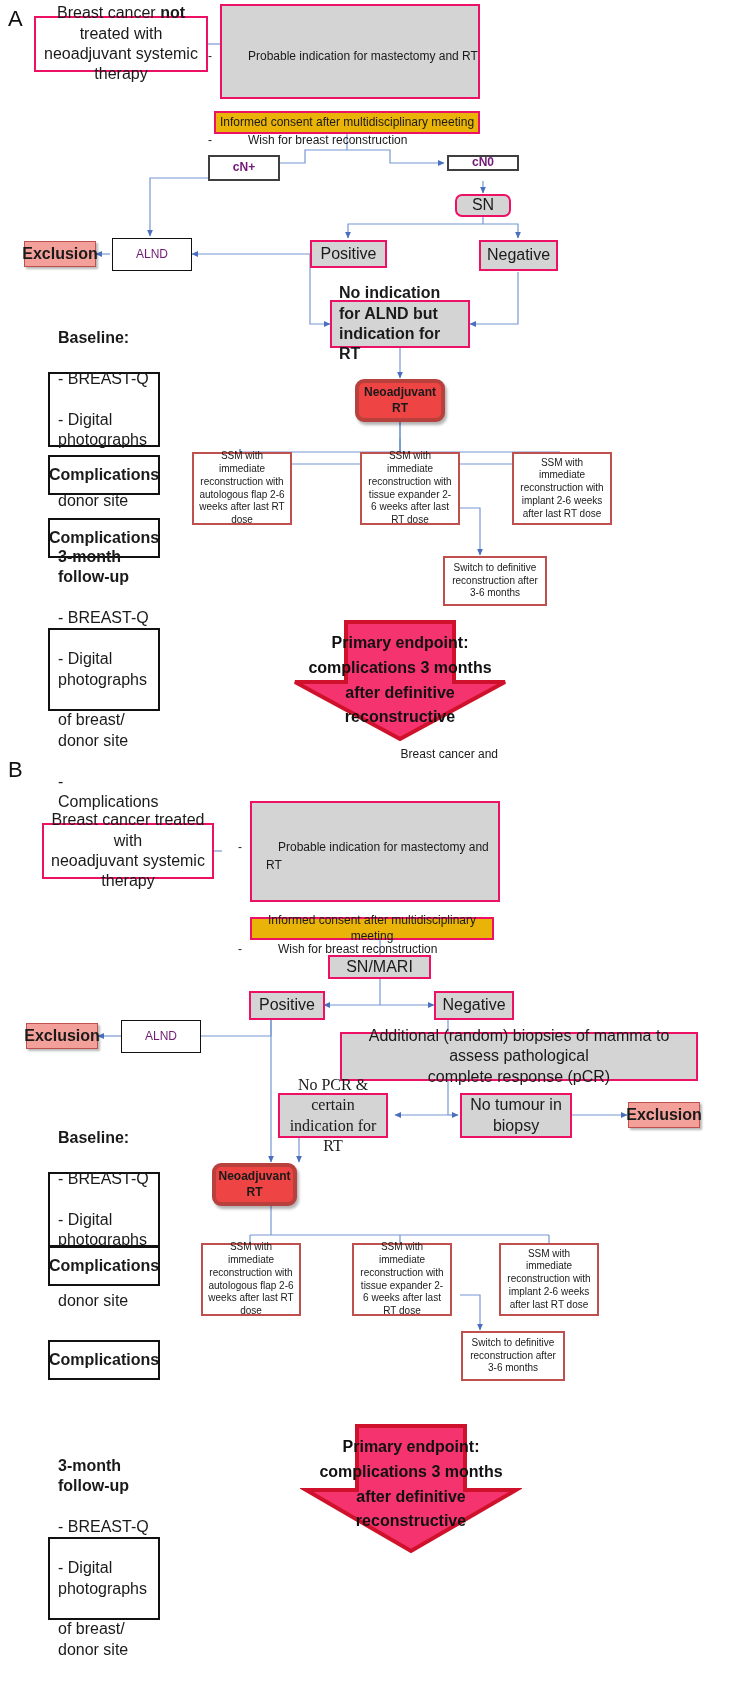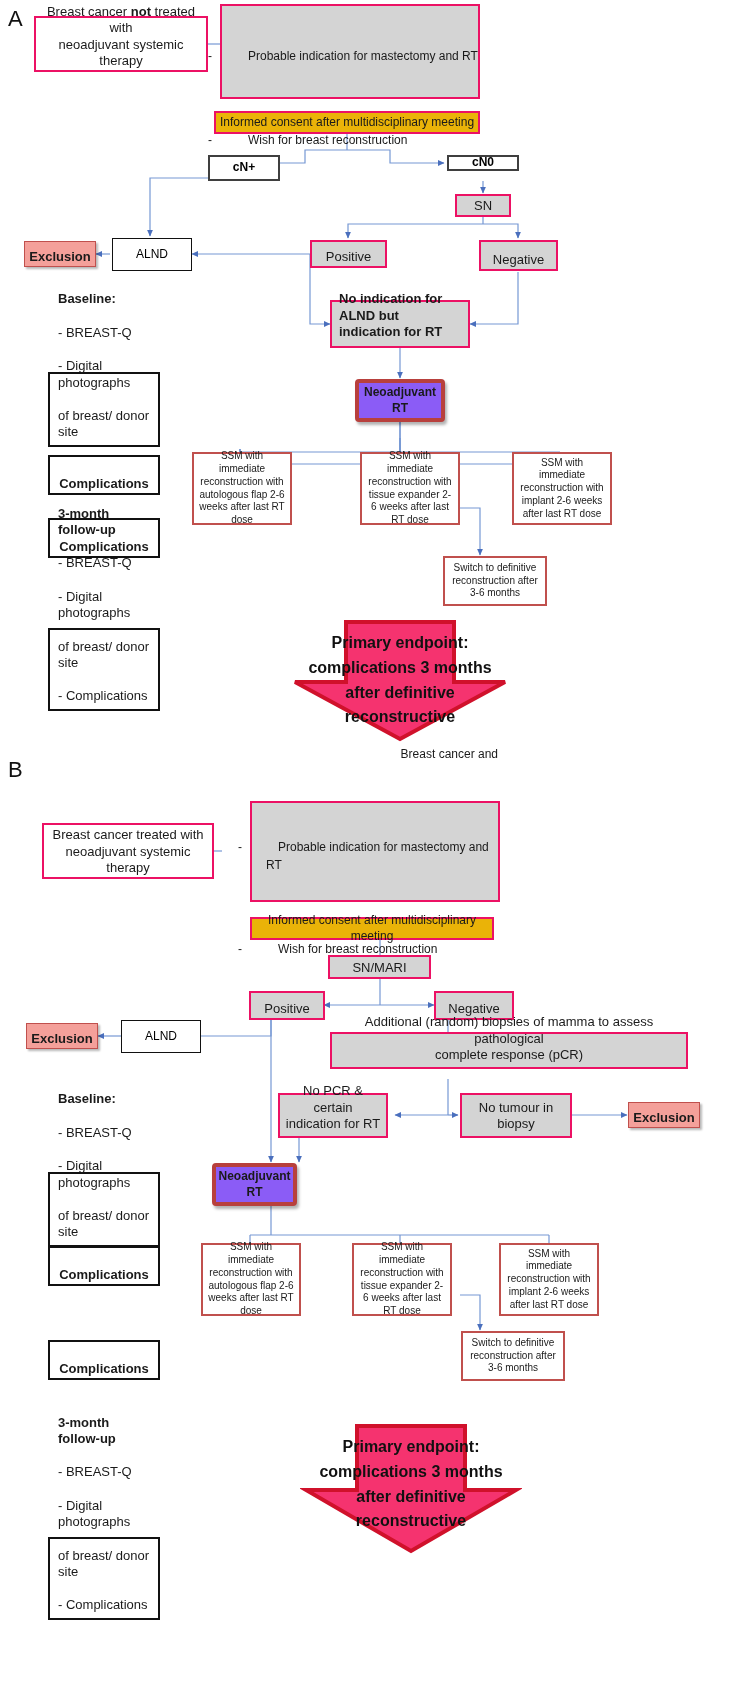--- a/index.html
+++ b/index.html
@@ -57,32 +57,32 @@
   .v-redline{             
     background:#ffffff;
     border:2.5px solid #c0504d;
   }
   .v-salmon{              
     background:#f4a09a;
     border:1.5px solid #c0504d;
     box-shadow:2px 2px 2px rgba(0,0,0,.28);
   }
   .v-rtbox{               
-    background:#8b5cf6;
+    background:#ef4444;
     border:4px solid #b8403d;
-    border-radius:4px;
+    border-radius:9px;
     box-shadow:2px 3px 3px rgba(0,0,0,.3);
   }
   .v-alnd{                
     background:#ffffff;
     border:1.5px solid #111111;
   }
-  .txt-red{color:#000000;}
+  .txt-red{color:#701a75;}
   .txt-bold{font-weight:bold;}
-  .fs11{font-size:13px;align-items:flex-end;}
+  .fs11{font-size:16px;}
   .fs12{font-size:12px;}
   .fs10{font-size:10px;}
   .align-left{justify-content:flex-start;text-align:left;padding:4px 8px;}
   svg.wires{
     position:absolute;
     left:0;top:0;
     width:750px;height:1686px;
     pointer-events:none;
   }
   .bullets{
@@ -215,21 +215,21 @@
       <span class="row"><span class="dash">-</span><span>Wish for breast reconstruction</span></span>
     </div>
   </div>
 
   <div class="node v-pinkfill fs12" style="left:214px;top:111px;width:266px;height:23px;">Informed consent after multidisciplinary meeting</div>
 
   <div class="node v-darkline fs12 txt-red txt-bold" style="left:208px;top:155px;width:72px;height:26px;">cN+</div>
 
   <div class="node v-darkline fs12 txt-red txt-bold" style="left:447px;top:155px;width:72px;height:16px;">cN0</div>
 
-  <div class="node v-greypink fs11" style="left:455px;top:194px;width:56px;height:23px;">SN</div>
+  <div class="node v-greypink fs11" style="left:455px;top:194px;width:56px;height:23px;border-radius:7px;">SN</div>
 
   <div class="node v-greypink fs11" style="left:310px;top:240px;width:77px;height:28px;">Positive</div>
 
   <div class="node v-greypink fs11" style="left:479px;top:240px;width:79px;height:31px;">Negative</div>
 
   <div class="node v-alnd fs12 txt-red" style="left:112px;top:238px;width:80px;height:33px;">ALND</div>
 
   <div class="node v-salmon fs11 txt-bold" style="left:24px;top:241px;width:72px;height:26px;">Exclusion</div>
 
   <div class="node v-greypink fs11 txt-bold align-left" style="left:330px;top:300px;width:140px;height:48px;padding:5px 7px;">No indication for ALND but
@@ -297,24 +297,24 @@
   <div class="node v-greypink fs11" style="left:328px;top:955px;width:103px;height:24px;">SN/MARI</div>
 
   <div class="node v-greypink fs11" style="left:249px;top:991px;width:76px;height:29px;">Positive</div>
 
   <div class="node v-greypink fs11" style="left:434px;top:991px;width:80px;height:29px;">Negative</div>
 
   <div class="node v-alnd fs12 txt-red" style="left:121px;top:1020px;width:80px;height:33px;">ALND</div>
 
   <div class="node v-salmon fs11 txt-bold" style="left:26px;top:1023px;width:72px;height:26px;">Exclusion</div>
 
-  <div class="node v-greypink fs11" style="left:330px;top:1032px;width:358px;height:37px;padding:3px 6px;">Additional (random) biopsies of mamma to assess pathological
+  <div class="node v-greypink fs11" style="left:340px;top:1032px;width:358px;height:49px;padding:3px 6px;">Additional (random) biopsies of mamma to assess pathological
 complete response (pCR)</div>
 
-  <div class="node v-greypink fs11" style="left:278px;top:1093px;width:110px;height:45px;padding:3px 5px;">No PCR &amp; certain
+  <div class="node v-greypink fs11" style="left:278px;top:1093px;width:110px;height:45px;padding:3px 5px;font-family:Liberation Serif, serif;">No PCR &amp; certain
 indication for RT</div>
 
   <div class="node v-greypink fs11" style="left:460px;top:1093px;width:112px;height:45px;padding:3px 5px;">No tumour in
 biopsy</div>
 
   <div class="node v-salmon fs11 txt-bold" style="left:628px;top:1102px;width:72px;height:26px;">Exclusion</div>
 
   <div class="node v-rtbox fs12 txt-bold" style="left:212px;top:1163px;width:85px;height:43px;">Neoadjuvant
 RT</div>
 

